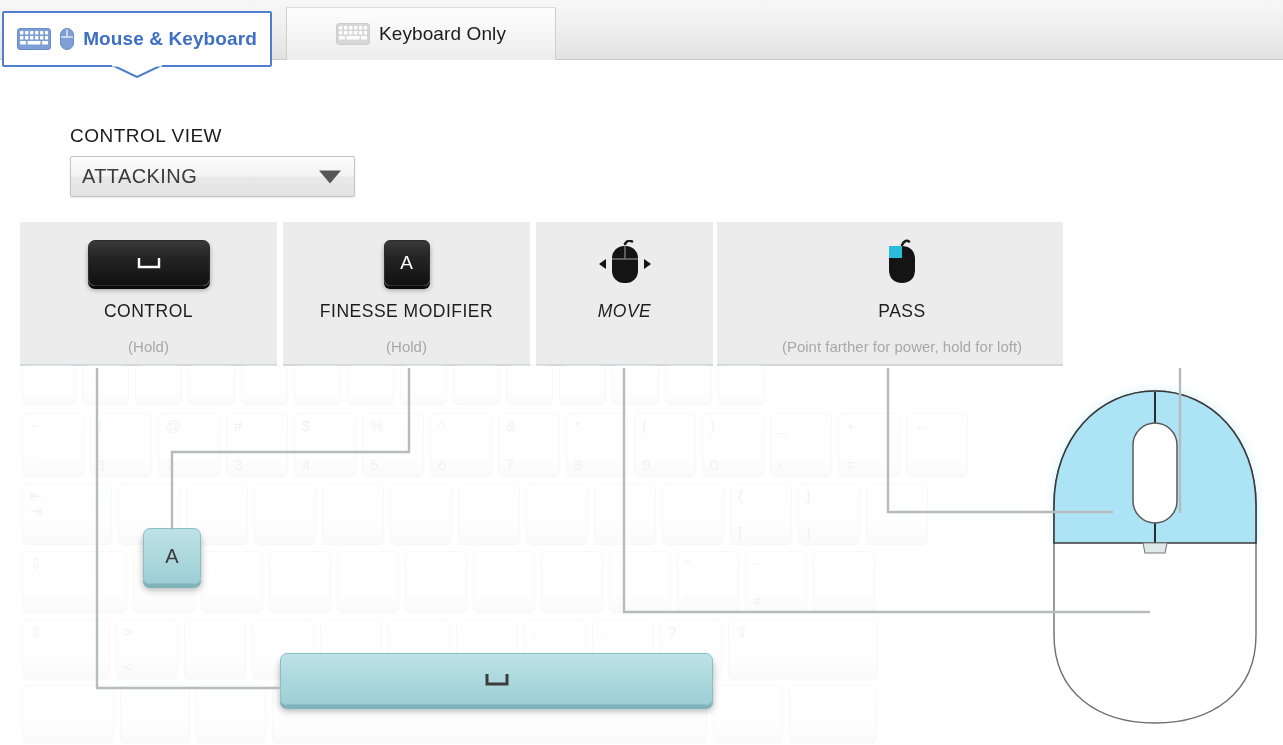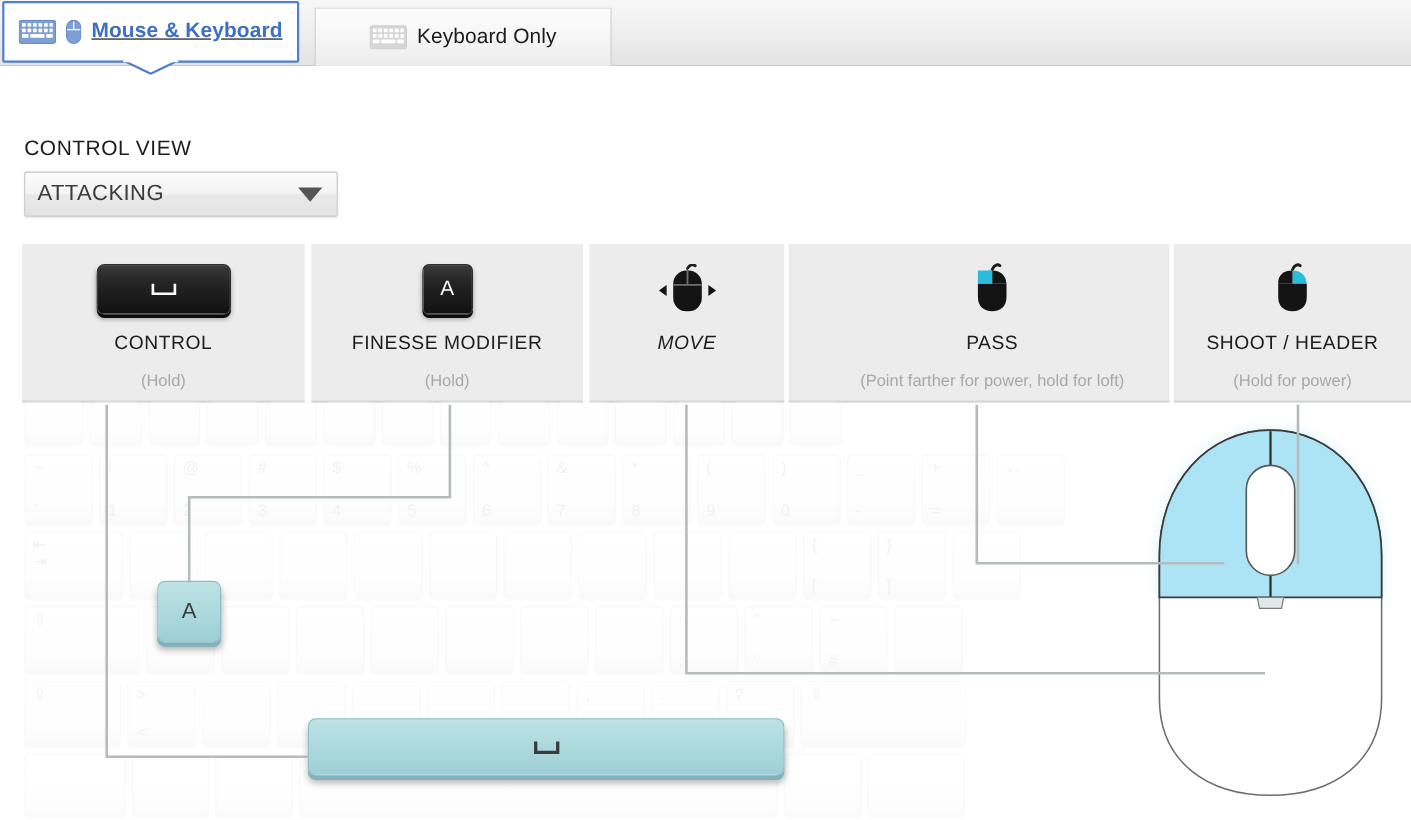--- a/index.html
+++ b/index.html
@@ -19,45 +19,44 @@
   }
   .tab {
     position: absolute; top: 7px; height: 53px;
     display: flex; align-items: center; justify-content: center; gap: 9px;
     background: linear-gradient(to bottom, #fdfdfd 0%, #f4f4f4 60%, #ececec 100%);
     border-left: 1px solid #cfcfcf; border-right: 1px solid #cfcfcf;
     border-top: 1px solid #dcdcdc;
     cursor: pointer;
   }
   .tab.active {
-    top: 1px; height: 56px;
+    top: 11px; height: 56px;
     background: #ffffff;
     border-left: 2px solid #4f7fce; border-right: 2px solid #4f7fce;
     border-top: 2px solid #4f7fce; border-bottom: 2px solid #4f7fce;
     border-radius: 2px;
     z-index: 5;
-    text-decoration: underline;
   }
   .tab-label { font-size: 19px; color: #1b1b1b; letter-spacing: .1px; white-space: nowrap; }
   .tab.active .tab-label { color: #3d6fc4; font-weight: 600; }
 
   
   .tab-notch {
     position: absolute; left: 0; bottom: -11px; width: 100%;
     height: 12px; overflow: visible; pointer-events: none;
   }
   .tab-notch svg { display:block; margin: 0 auto; }
 
   
   .kbd-ico { display:block; }
   .mouse-ico { display:block; }
   .pad-ico { display:block; }
 
   
-  .sel-group { position: absolute; }
+  .sel-group { position: absolute; margin-left: 48px; }
   .sel-caption {
     font-size: 19px; color: #1c1c1c; letter-spacing: .5px;
     margin-bottom: 9px; white-space: nowrap;
   }
   .sel-box {
     position: relative; height: 41px;
     background: linear-gradient(to bottom, #fcfcfc 0%, #f3f3f3 48%, #e9e9e9 52%, #e3e3e3 100%);
     border: 1px solid #c4c4c4; border-radius: 2px;
     box-shadow: 0 1px 2px rgba(0,0,0,.10);
     display: flex; align-items: center;
@@ -264,32 +263,20 @@
           <path d="M17 7 C9 7 4 12 4 20 V19 H17 Z" fill="#29bcdd"></path>
           <path d="M17 7 V19 H30 V20 C30 12 25 7 17 7 Z" fill="#141414"></path>
           <path d="M4 19 H30 V31 C30 39 25 44 17 44 C9 44 4 39 4 31 Z" fill="#141414"></path>
           <path d="M4 18 C4 11 9 7 17 7 V19 H4 Z" fill="#29bcdd"></path>
         </svg>
       </div>
       <div class="card-title">PASS</div>
       <div class="card-sub">(Point farther for power, hold for loft)</div>
     </div>
 
-    <div class="card" style="left:1067px; width:216px;">
-      <div class="card-glyph">
-        <svg width="34" height="48" viewBox="0 0 34 48">
-          <path d="M17 6 C19 1.5 22 1 24 2.5" fill="none" stroke="#1c1c1c" stroke-width="2.6" stroke-linecap="round"></path>
-          <path d="M17 7 V19 H30 V20 C30 12 25 7 17 7 Z" fill="#29bcdd"></path>
-          <path d="M4 18 C4 11 9 7 17 7 V19 H4 Z" fill="#141414"></path>
-          <path d="M4 19 H30 V31 C30 39 25 44 17 44 C9 44 4 39 4 31 Z" fill="#141414"></path>
-        </svg>
-      </div>
-      <div class="card-title">SHOOT / HEADER</div>
-      <div class="card-sub">(Hold for power)</div>
-    </div>
   </div>
 
   <div class="hw">
 
     <div class="keyboard">
 
       <div class="krow" style="left:0px; top:0px;">
         <div class="key" style="width:54px;height:40px;margin-right:6px;"></div>
         <div class="key" style="width:47px;height:40px;margin-right:6px;"></div>
         <div class="key" style="width:47px;height:40px;margin-right:6px;"></div>

